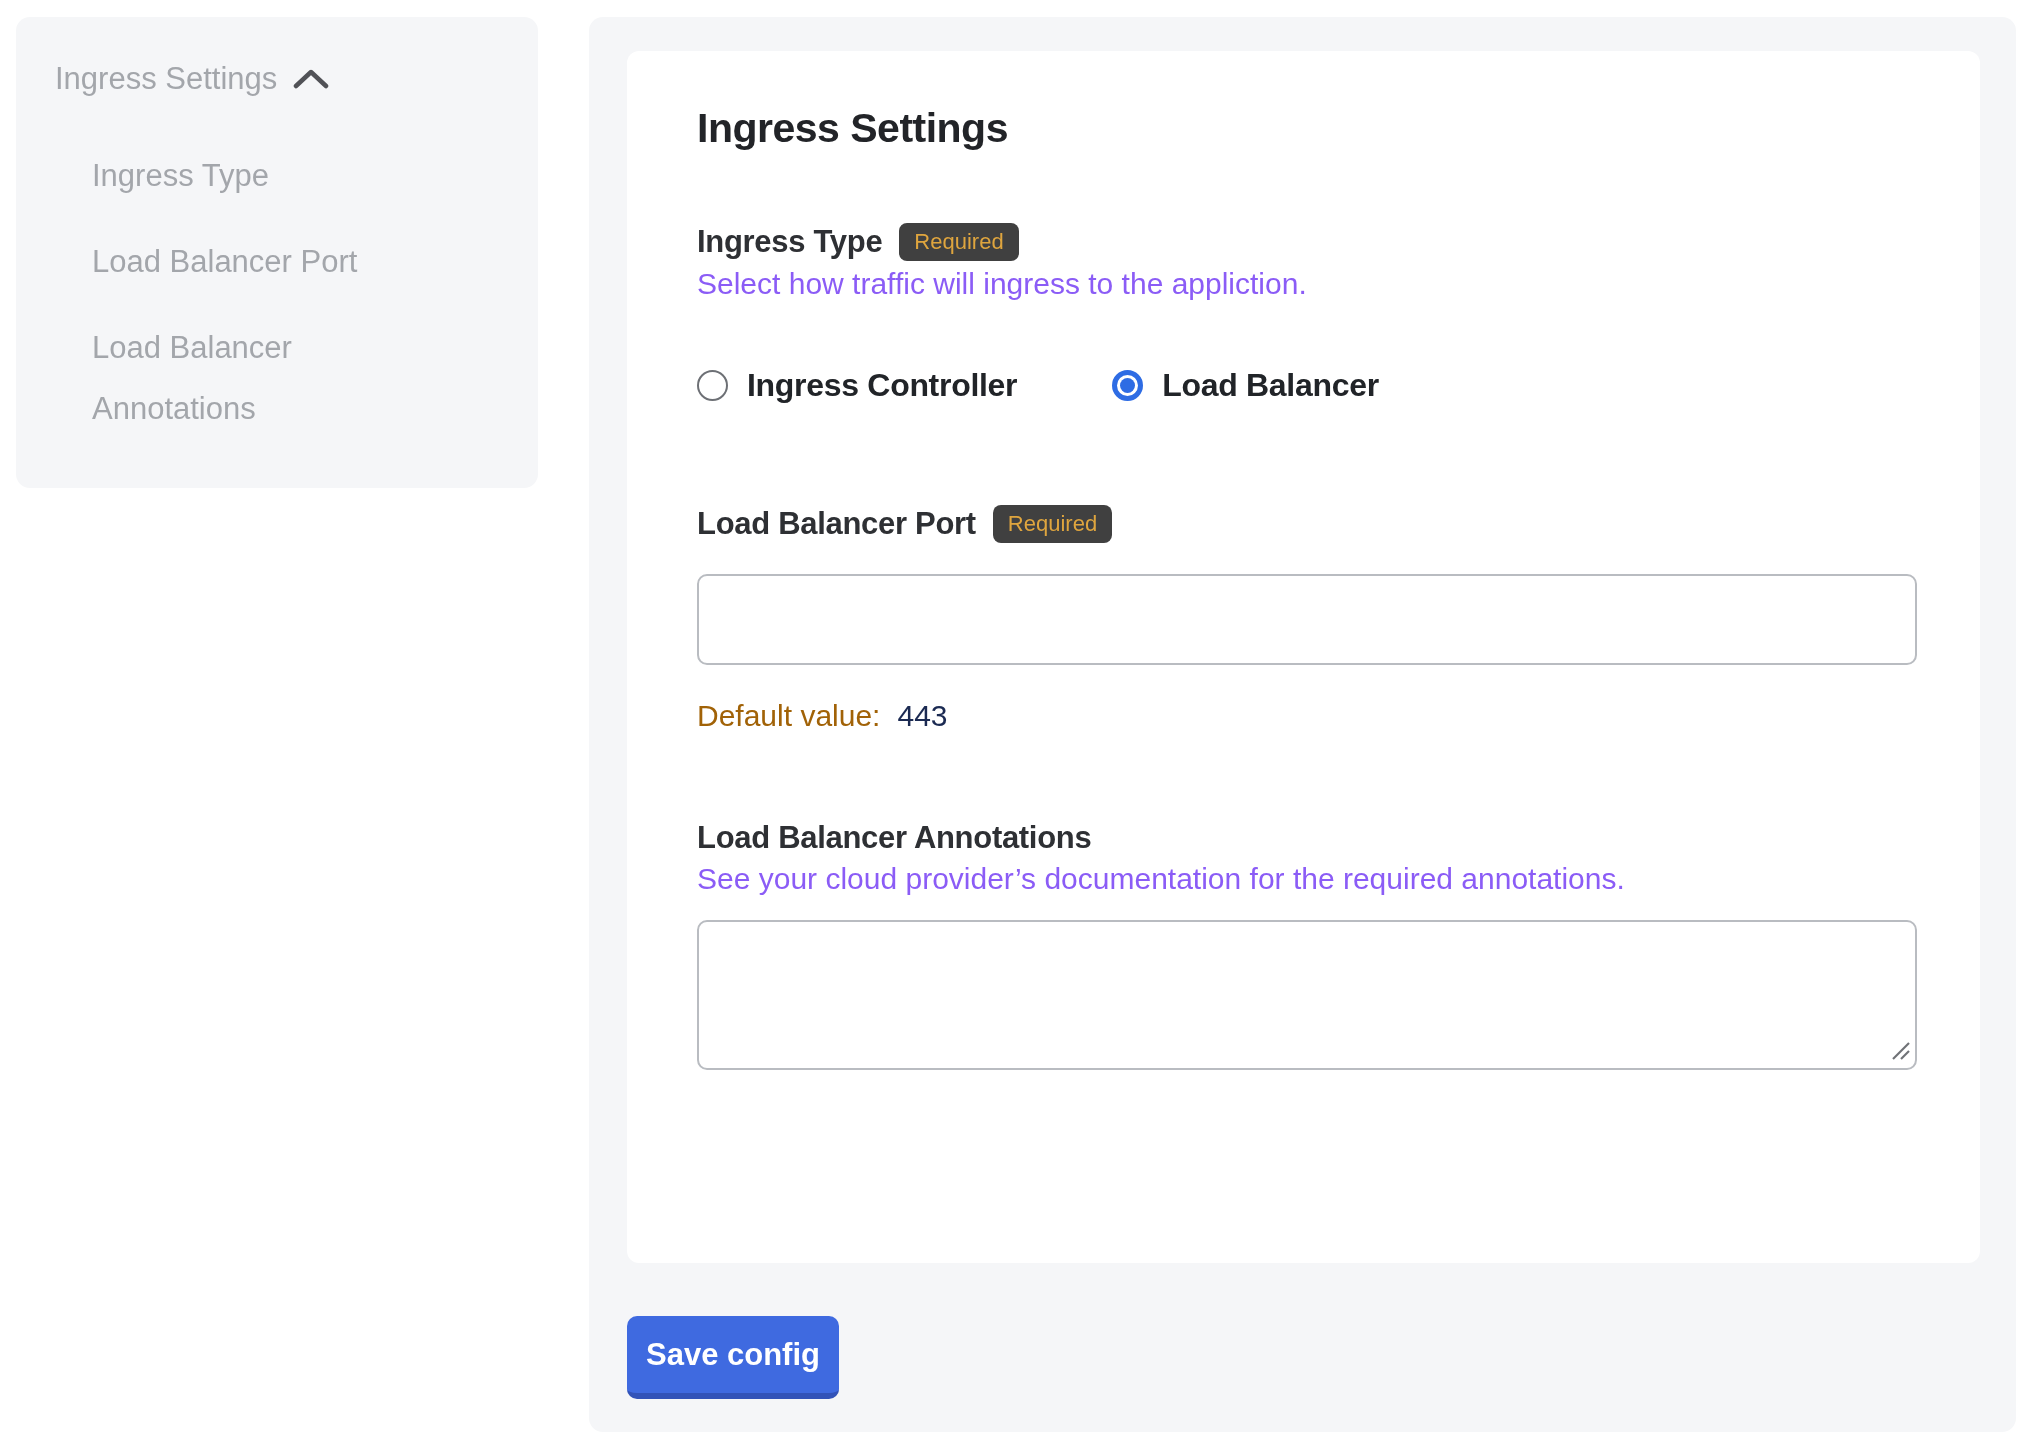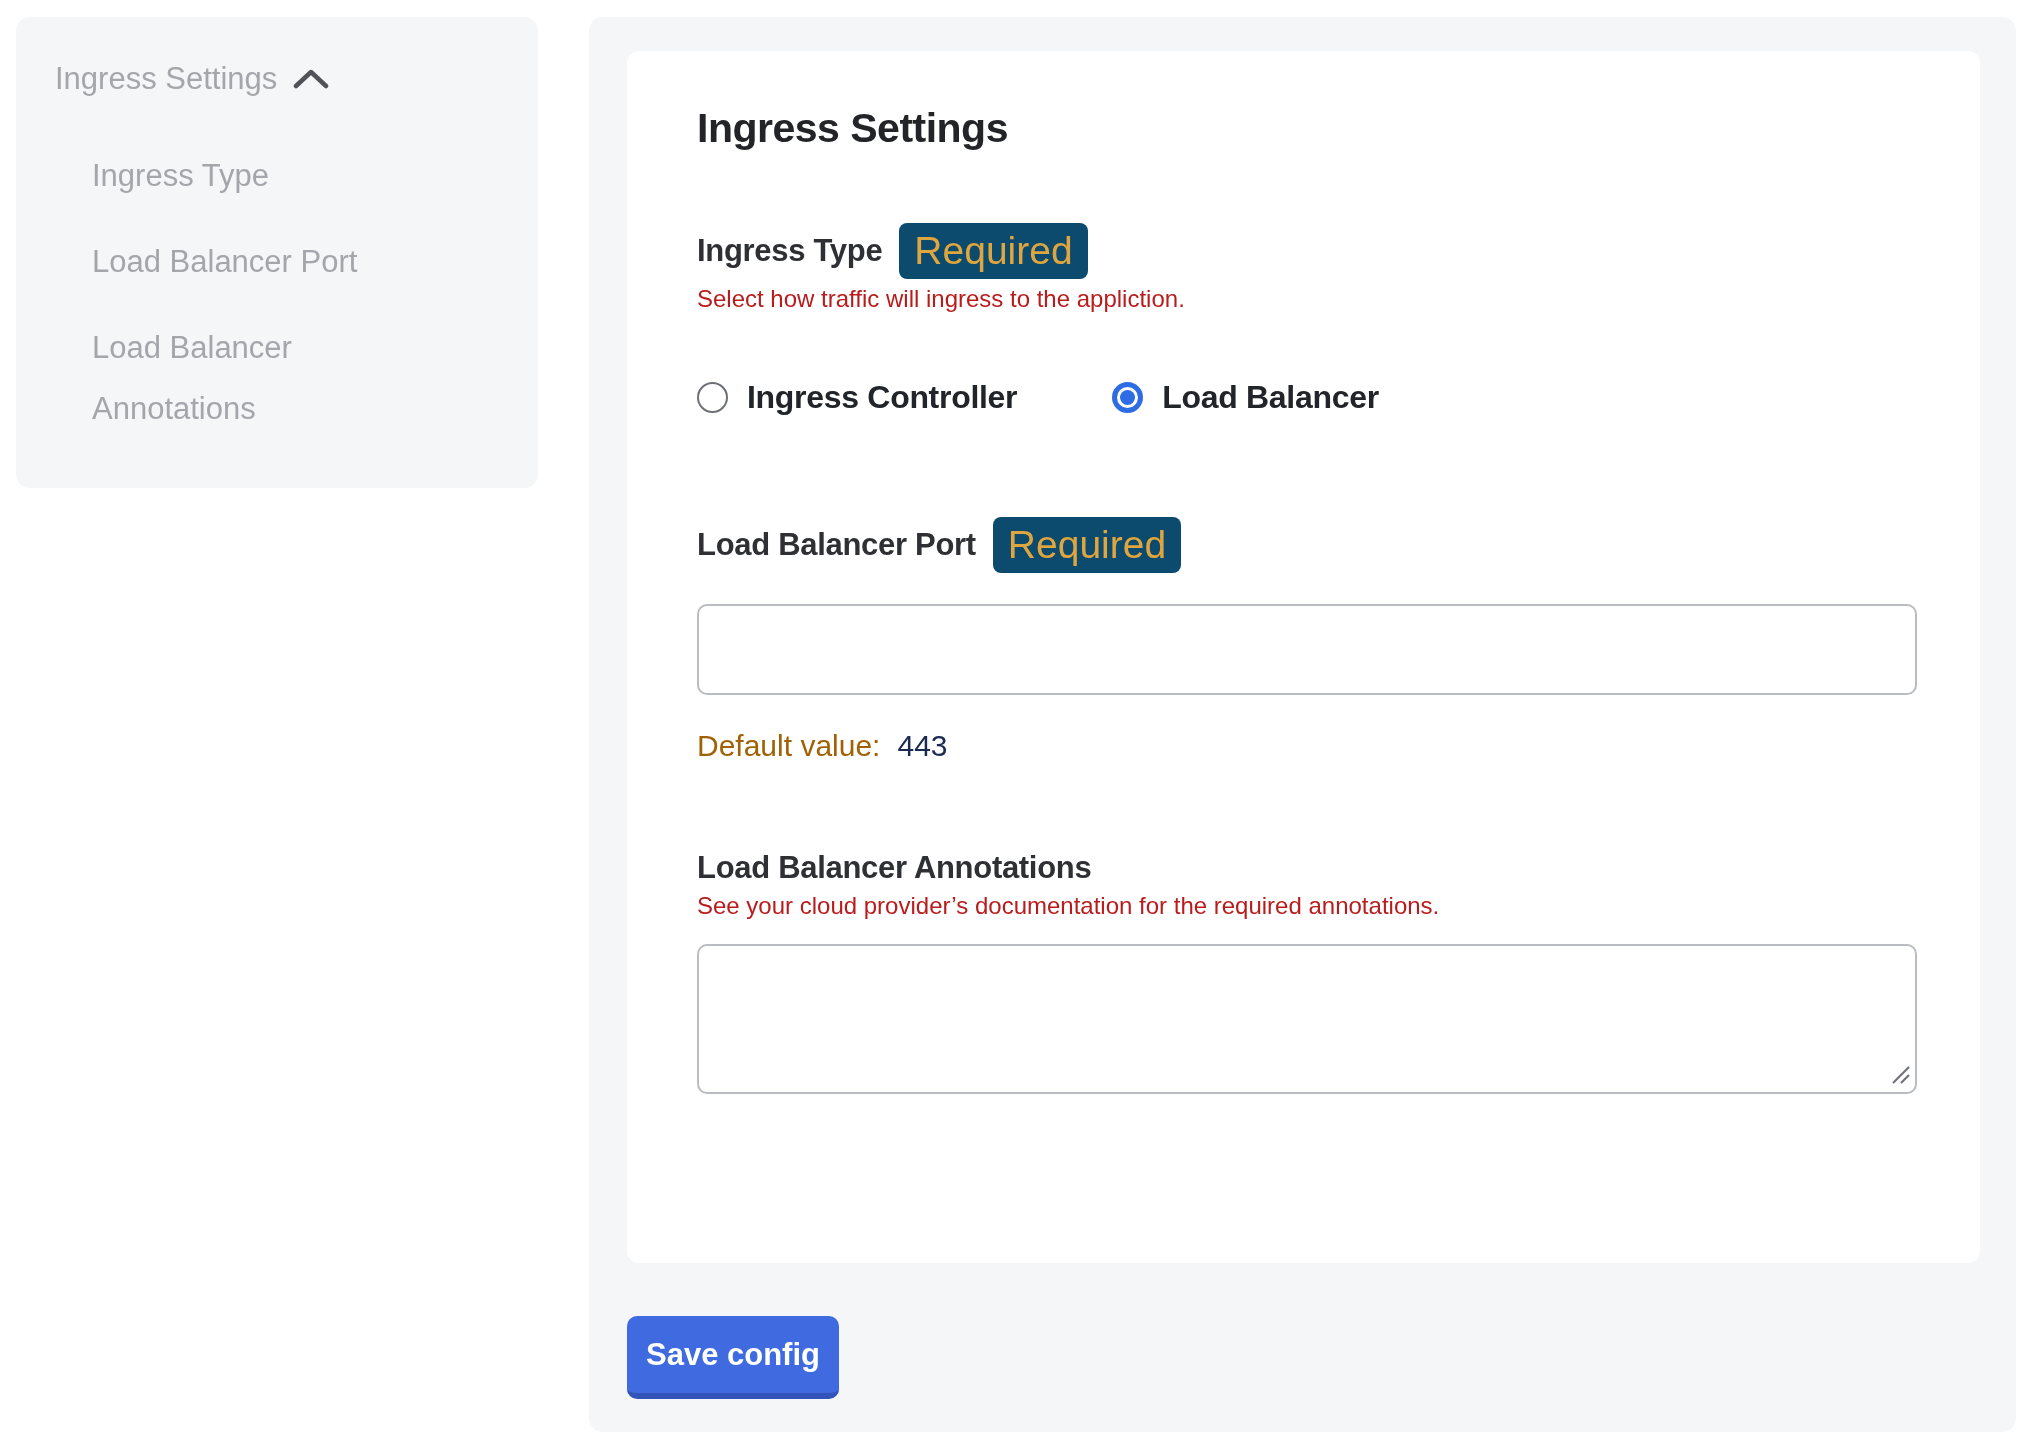--- a/index.html
+++ b/index.html
@@ -19,23 +19,23 @@
   .main-panel { position:absolute; left:589px; top:17px; width:1427px; height:1415px;
     background:#f5f6f8; border-radius:14px; }
   .card { position:absolute; left:38px; top:34px; width:1353px; height:1212px;
     background:#ffffff; border-radius:12px; padding:54px 63px 0 70px; }
 
   .card h1 { font-size:41px; font-weight:700; color:#222428; letter-spacing:-0.5px; }
   .subtitle { margin-top:42px; font-size:30px; color:#9b9ea3; }
 
   .field-head { display:flex; align-items:center; gap:17px; }
   .field-label { font-size:31px; font-weight:700; color:#2e3034; letter-spacing:-0.3px; }
-  .badge { font-size:39px; color:#dfa53e; background:#0c4a6e; padding:6px 15px;
+  .badge { font-size:22px; color:#dfa53e; background:#404040; padding:6px 15px;
     border-radius:8px; }
-  .field-desc { margin-top:6px; font-size:24px; color:#b91c1c; }
+  .field-desc { margin-top:6px; font-size:30px; color:#8b5cf6; }
 
   .field-ingress-type { margin-top:71px; }
   .radio-row { margin-top:66px; display:flex; align-items:flex-end; gap:95px; }
   .radio-option { display:flex; align-items:center; gap:19px; cursor:pointer; }
   .radio-circle { width:31px; height:31px; border:2.5px solid #6d7075; border-radius:50%;
     background:#fff; display:flex; align-items:center; justify-content:center; flex:none; }
   .radio-circle .dot { display:none; }
   .radio-option.checked .radio-circle { border:5.5px solid #2e6ce4; }
   .radio-option.checked .radio-circle .dot { display:block; width:15px; height:15px;
     border-radius:50%; background:#2e6ce4; }

